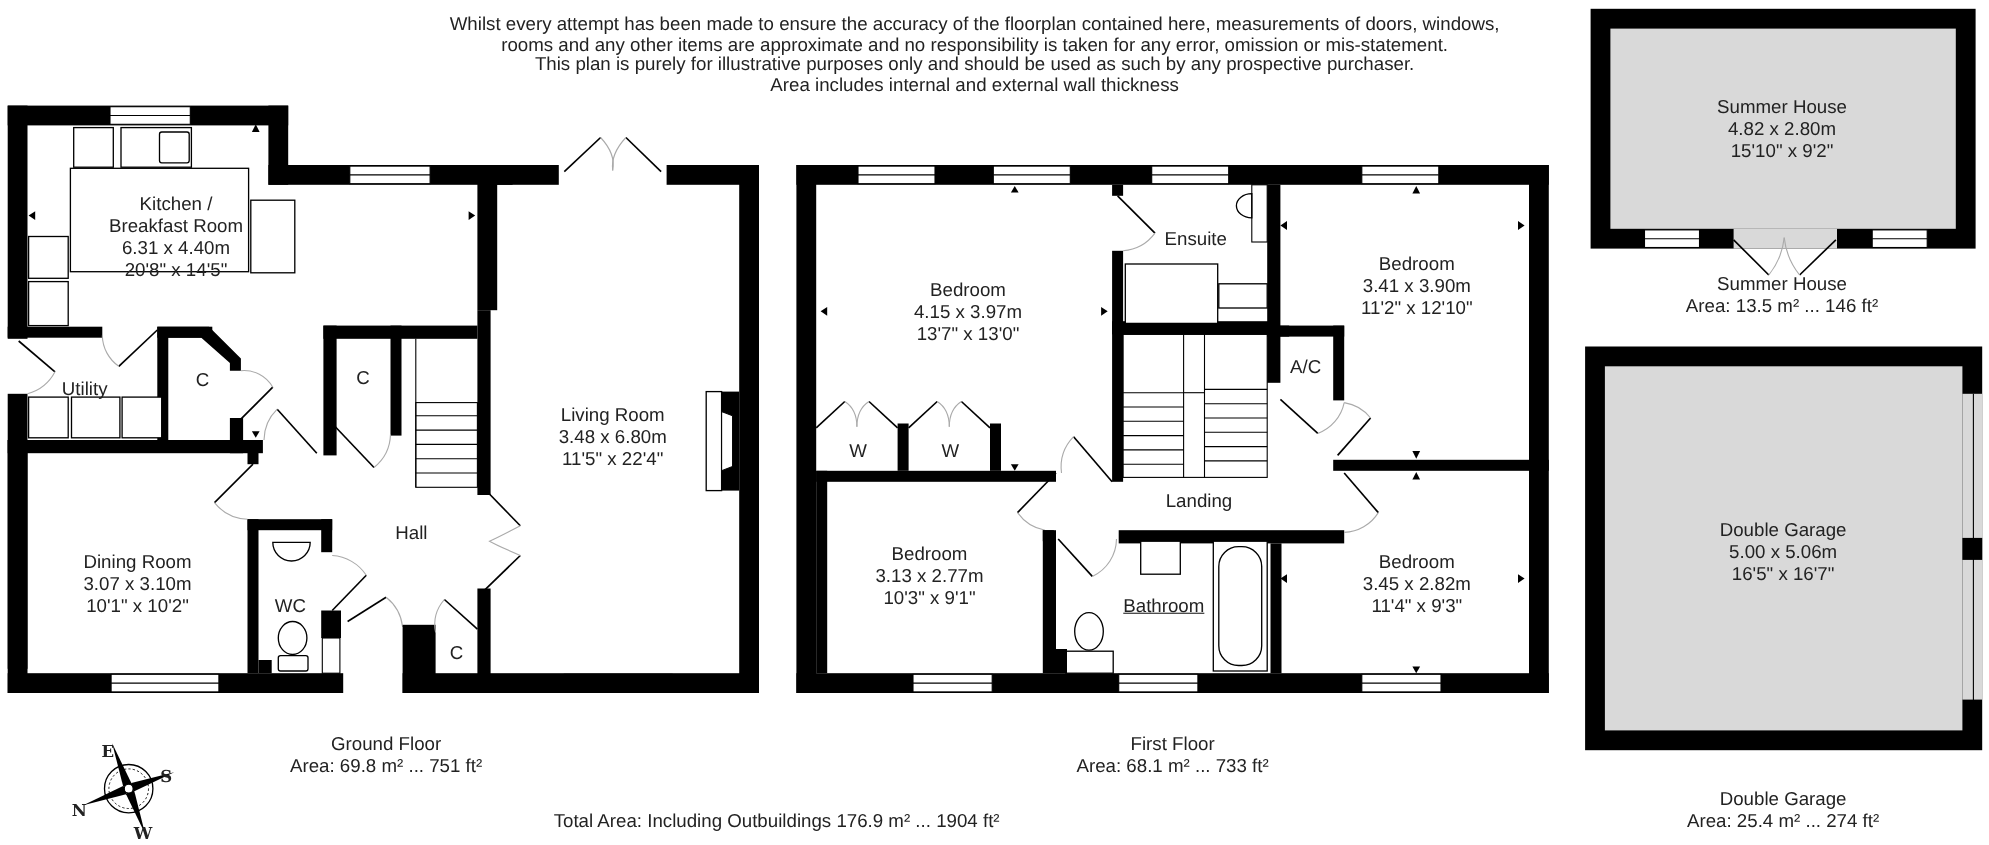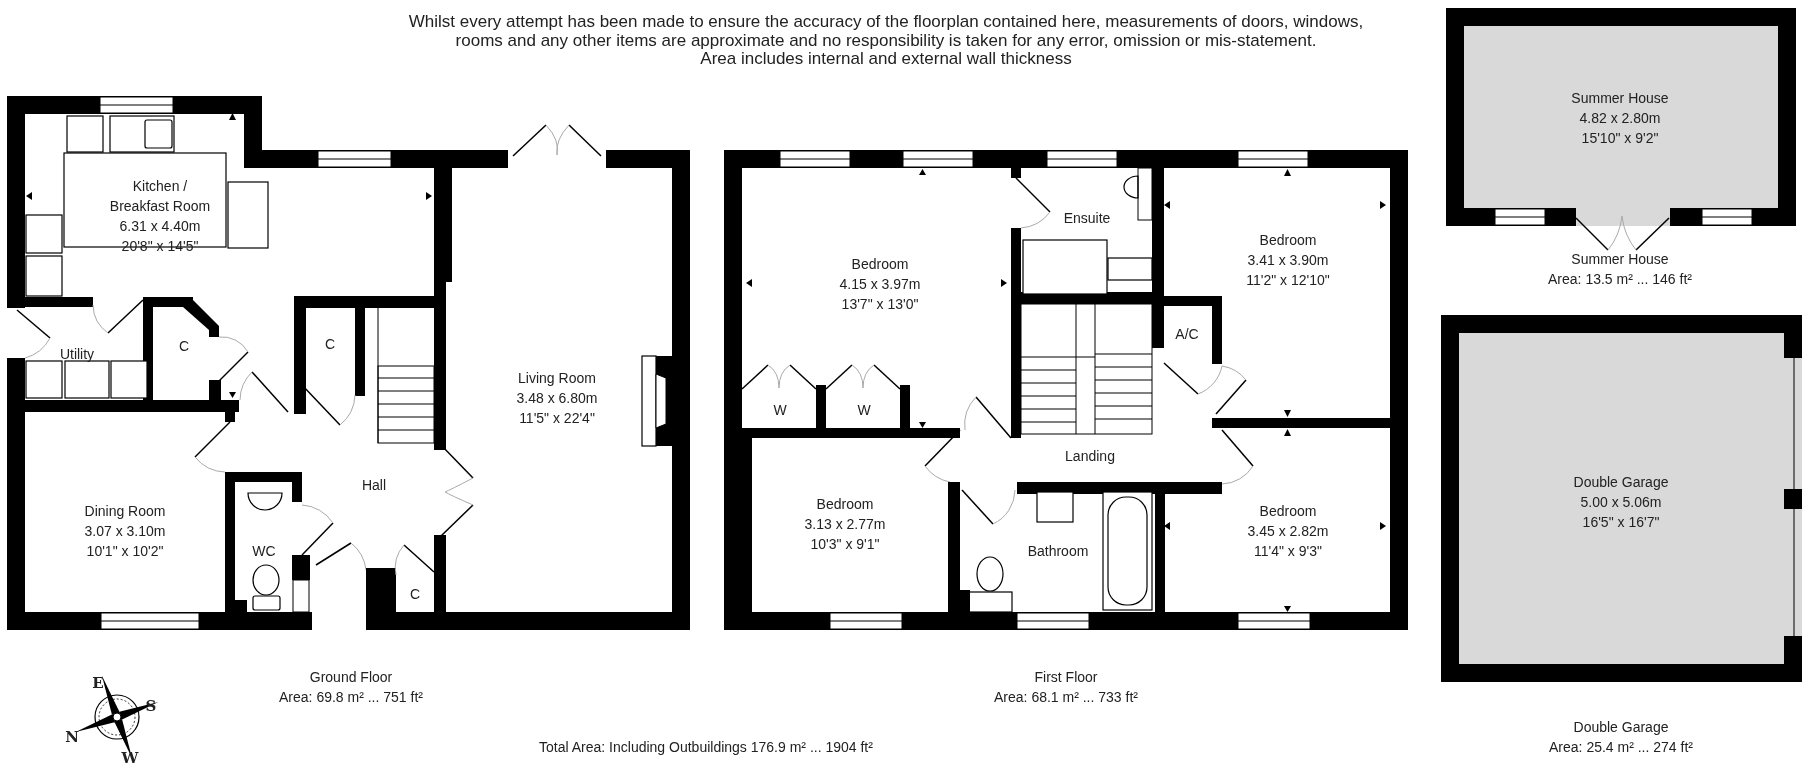--- a/index.html
+++ b/index.html
@@ -1,18 +1,18 @@
 <!DOCTYPE html>
 <html><head>
 <meta charset="utf-8">
 <style>
   html,body{margin:0;padding:0;background:#fff;}
   body{width:1808px;height:768px;position:relative;overflow:hidden;font-family:"Liberation Sans",sans-serif;color:#222;}
   svg{position:absolute;left:0;top:0;}
-  .lbl{position:absolute;text-align:center;font-size:14px;line-height:20px;color:#222;transform:translateX(-50%);white-space:nowrap;}
+  .lbl{position:absolute;text-align:center;font-size:17px;line-height:20px;color:#222;transform:translateX(-50%);white-space:nowrap;}
   .lbl div{display:block;}
   .disclaimer{position:absolute;left:886px;top:13px;transform:translateX(-50%);text-align:center;font-size:17px;line-height:18.5px;color:#222;white-space:nowrap;}
   .compass-letter{font-family:"DejaVu Serif",serif;font-weight:bold;font-size:15px;}
 </style>
 </head>
 <body>
 
 <svg width="1808" height="768" viewBox="0 0 1808 768">
   <defs>
     <style>
@@ -289,20 +289,21 @@
     <polygon points="0,44 4,4 0,0 -4,4" fill="#000" transform="rotate(-20)"></polygon>
     <polygon points="-44,0 -4,-4 0,0 -4,4" fill="#000" transform="rotate(-20)"></polygon>
     <polygon points="44,0 4,-4 0,0 4,4" fill="#000" transform="rotate(-20)"></polygon>
     <circle r="4" fill="#fff" stroke="#000" stroke-width="1"></circle>
   </g>
 </svg>
 
 <div class="disclaimer">
   <div>Whilst every attempt has been made to ensure the accuracy of the floorplan contained here, measurements of doors, windows,</div>
   <div>rooms and any other items are approximate and no responsibility is taken for any error, omission or mis-statement.</div>
+  <div>This plan is purely for illustrative purposes only and should be used as such by any prospective purchaser.</div>
   <div>Area includes internal and external wall thickness</div>
 </div>
 
 <div class="lbl" style="left:160px;top:176px;">
   <div>Kitchen /</div>
   <div>Breakfast Room</div>
   <div>6.31 x 4.40m</div>
   <div>20'8" x 14'5"</div>
 </div>
 <div class="lbl" style="left:77px;top:344px;">Utility</div>
@@ -340,21 +341,21 @@
 </div>
 <div class="lbl" style="left:1187px;top:324px;">A/C</div>
 <div class="lbl" style="left:780px;top:400px;">W</div>
 <div class="lbl" style="left:864px;top:400px;">W</div>
 <div class="lbl" style="left:1090px;top:446px;">Landing</div>
 <div class="lbl" style="left:845px;top:494px;">
   <div>Bedroom</div>
   <div>3.13 x 2.77m</div>
   <div>10'3" x 9'1"</div>
 </div>
-<div class="lbl" style="left:1058px;top:541px;">Bathroom</div>
+<div class="lbl" style="left:1058px;top:541px;text-decoration:underline;">Bathroom</div>
 <div class="lbl" style="left:1288px;top:501px;">
   <div>Bedroom</div>
   <div>3.45 x 2.82m</div>
   <div>11'4" x 9'3"</div>
 </div>
 
 <div class="lbl" style="left:1066px;top:667px;">
   <div>First Floor</div>
   <div>Area: 68.1 m² ... 733 ft²</div>
 </div>

